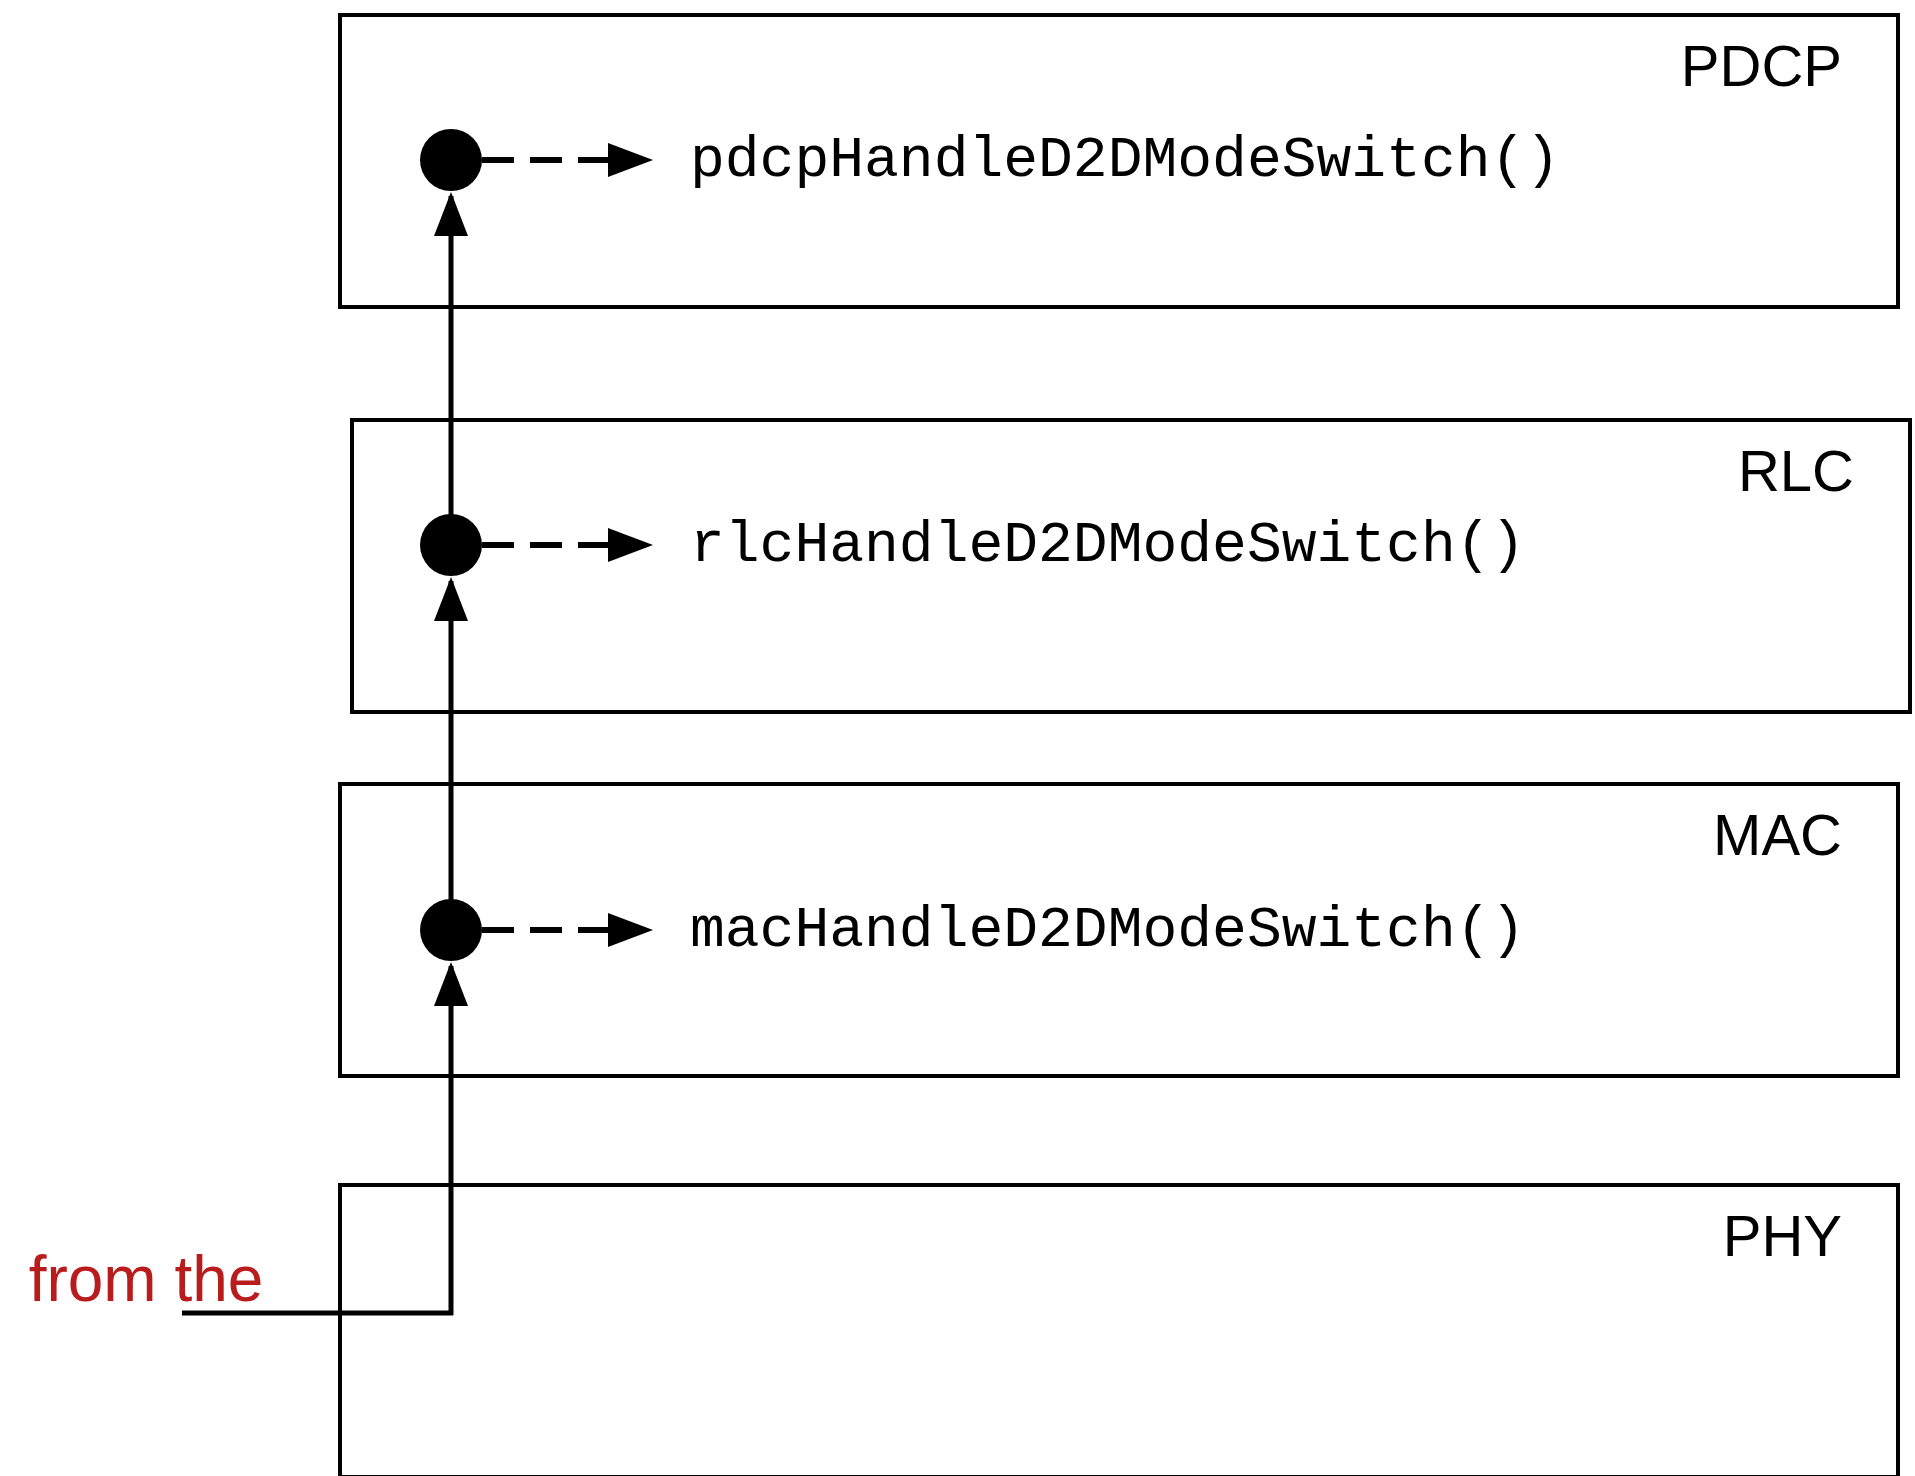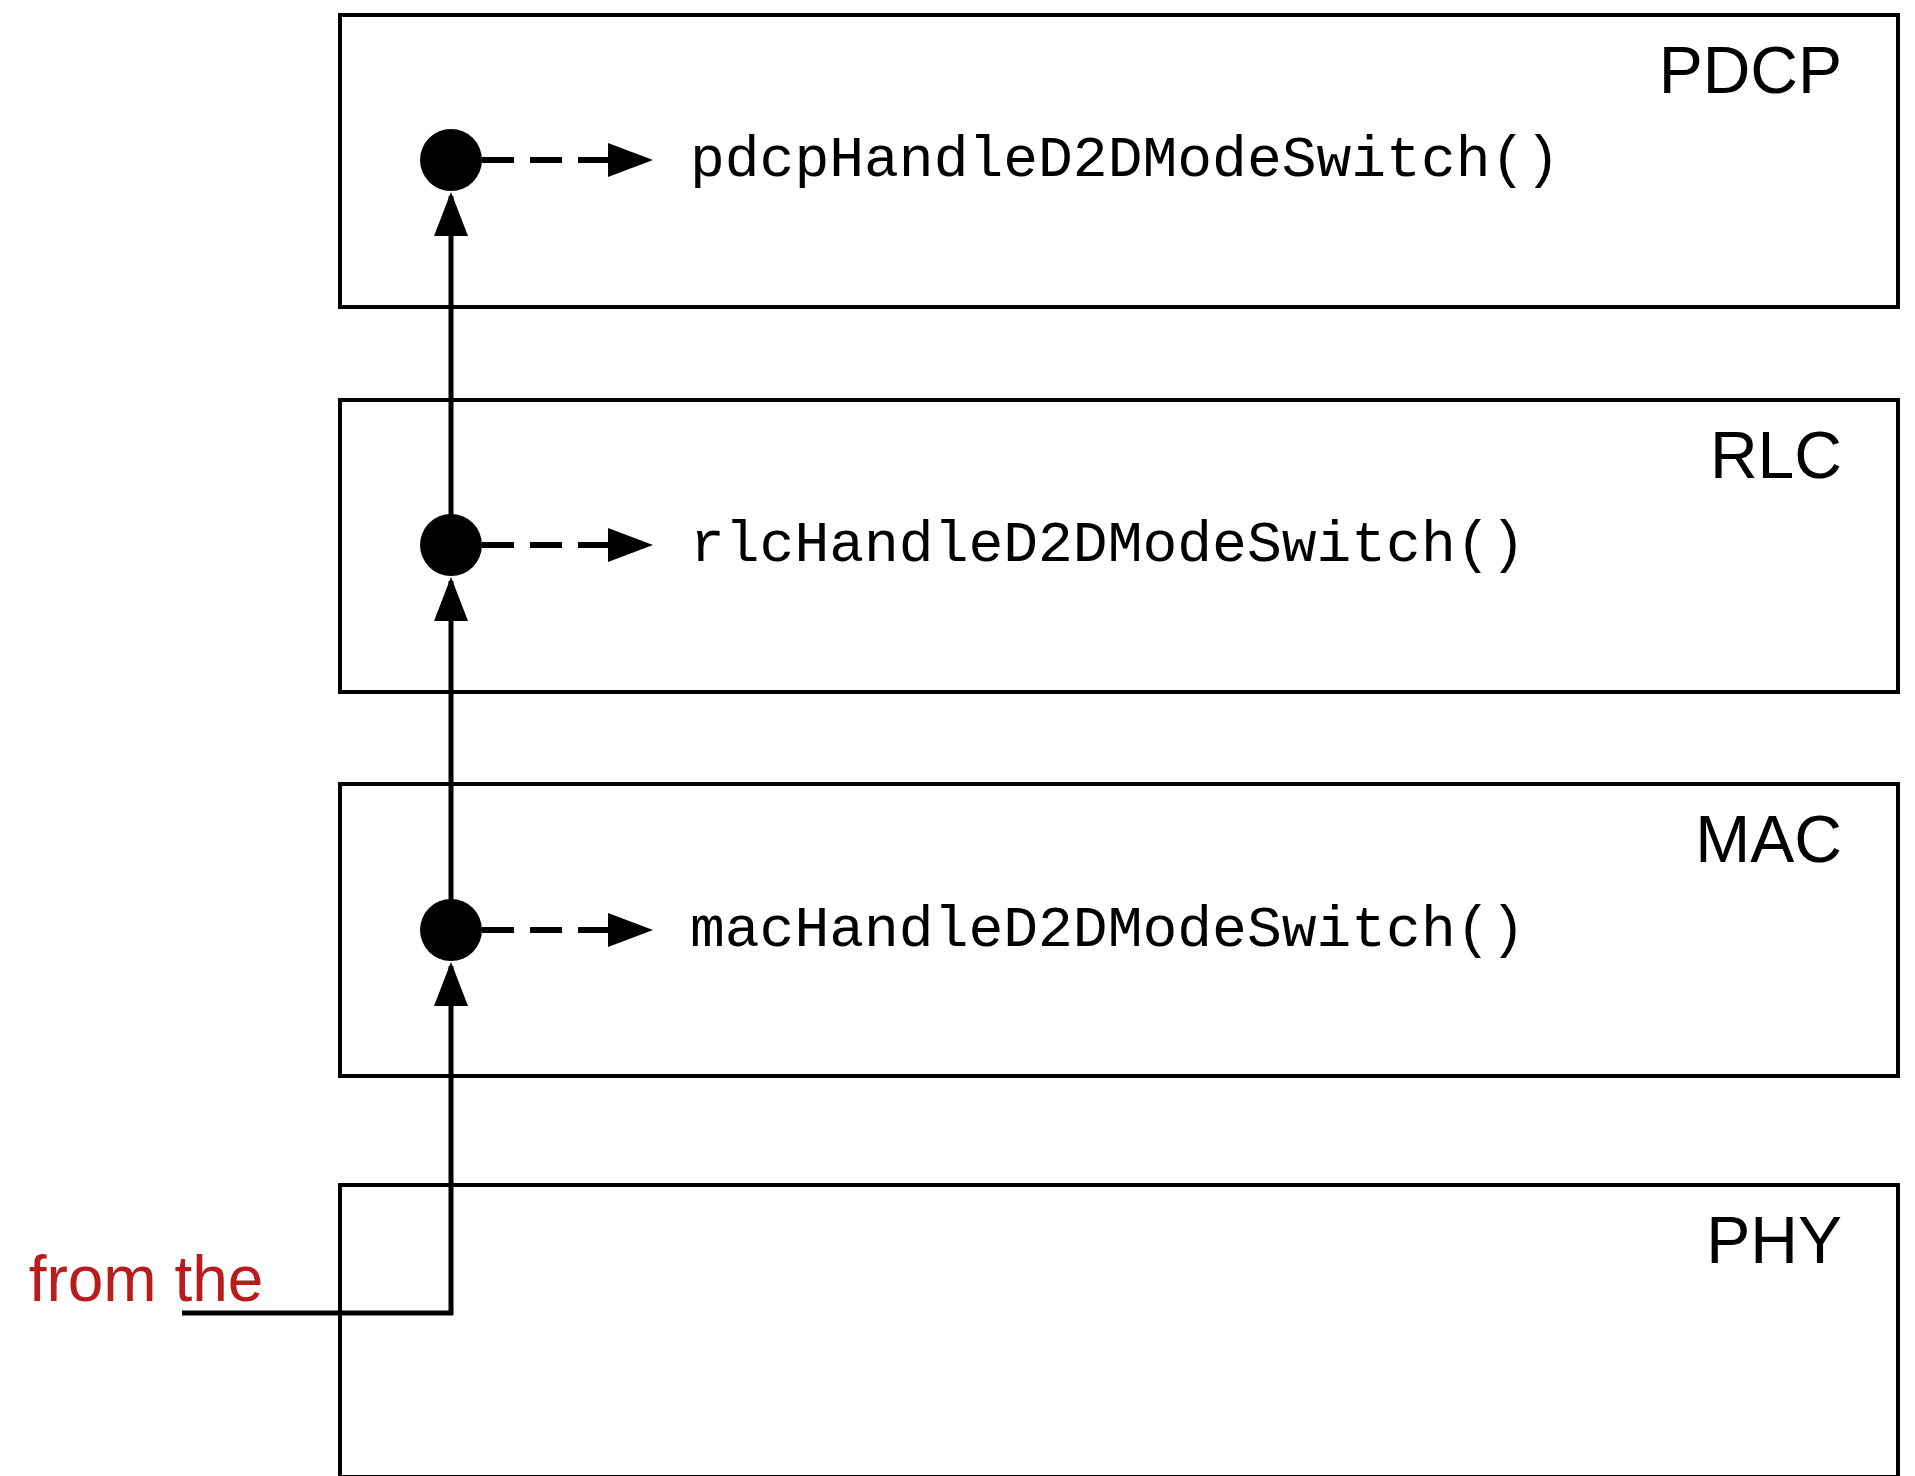--- a/index.html
+++ b/index.html
@@ -20,28 +20,28 @@
     position: absolute;
     left: 338px;
     width: 1562px;
     height: 296px;
     border: 4px solid #000000;
     box-sizing: border-box;
     background: transparent;
     z-index: 1;
   }
   .box-pdcp { top: 13px; }
-  .box-rlc  { top: 398px; }
+  .box-rlc  { top: 418px; margin-left: 12px; }
   .box-mac  { top: 782px; }
   .box-phy  { top: 1183px; }
   .layer-label {
     position: absolute;
     top: 20px;
     right: 54px;
-    font-size: 66px;
+    font-size: 58px;
     line-height: 1;
     font-weight: 400;
     letter-spacing: 0px;
     color: #000000;
     white-space: nowrap;
   }
   .handler {
     position: absolute;
     left: 690px;
     font-family: "Liberation Mono", monospace;

